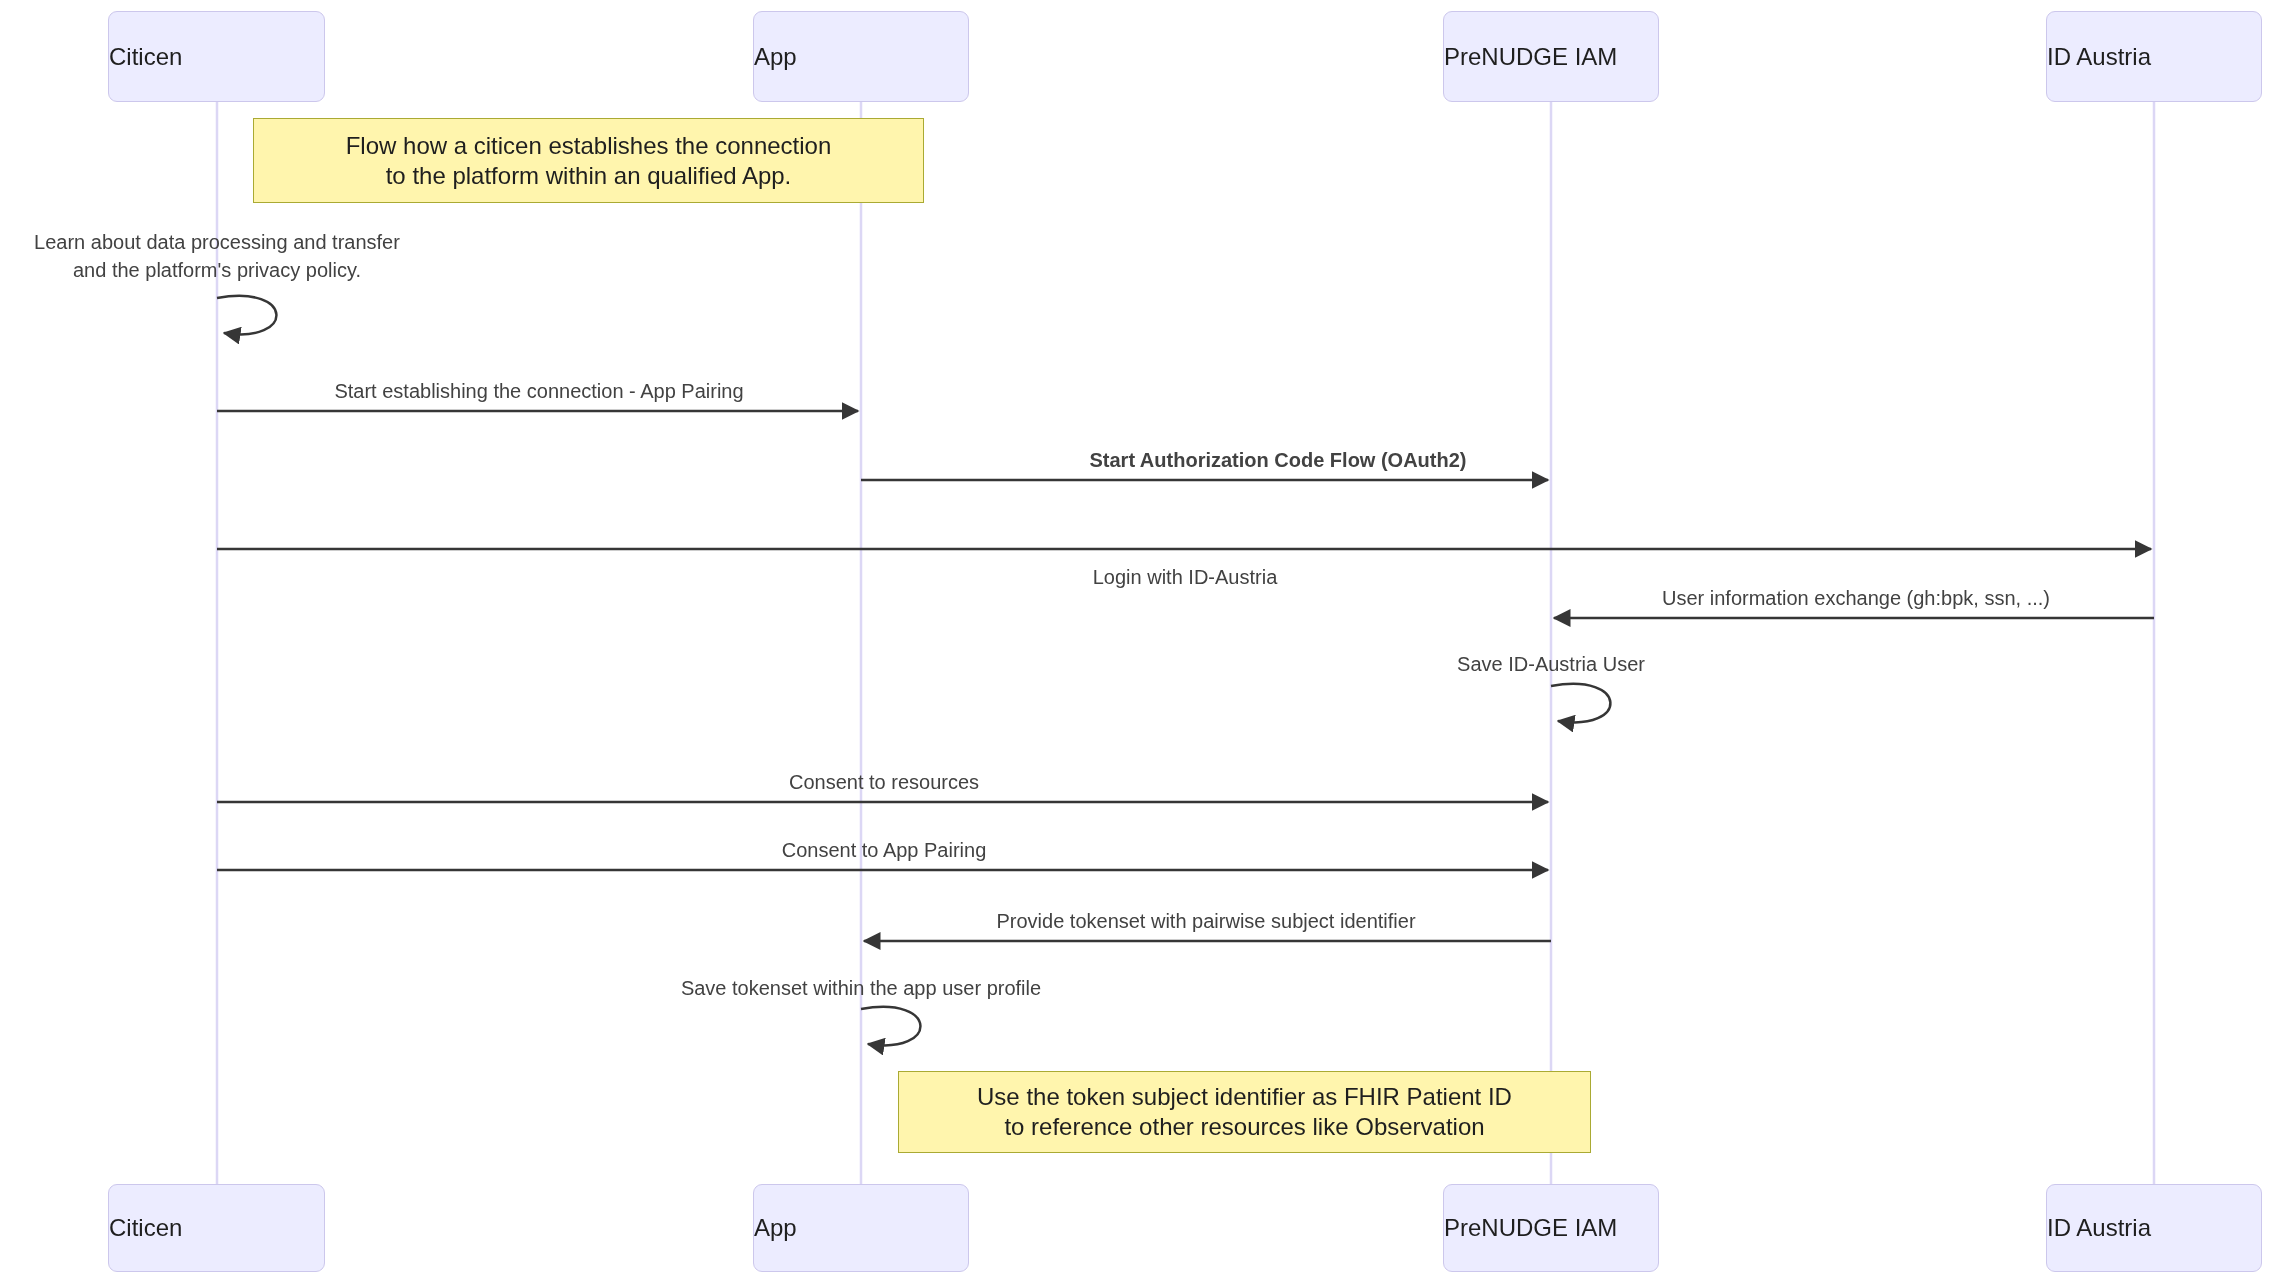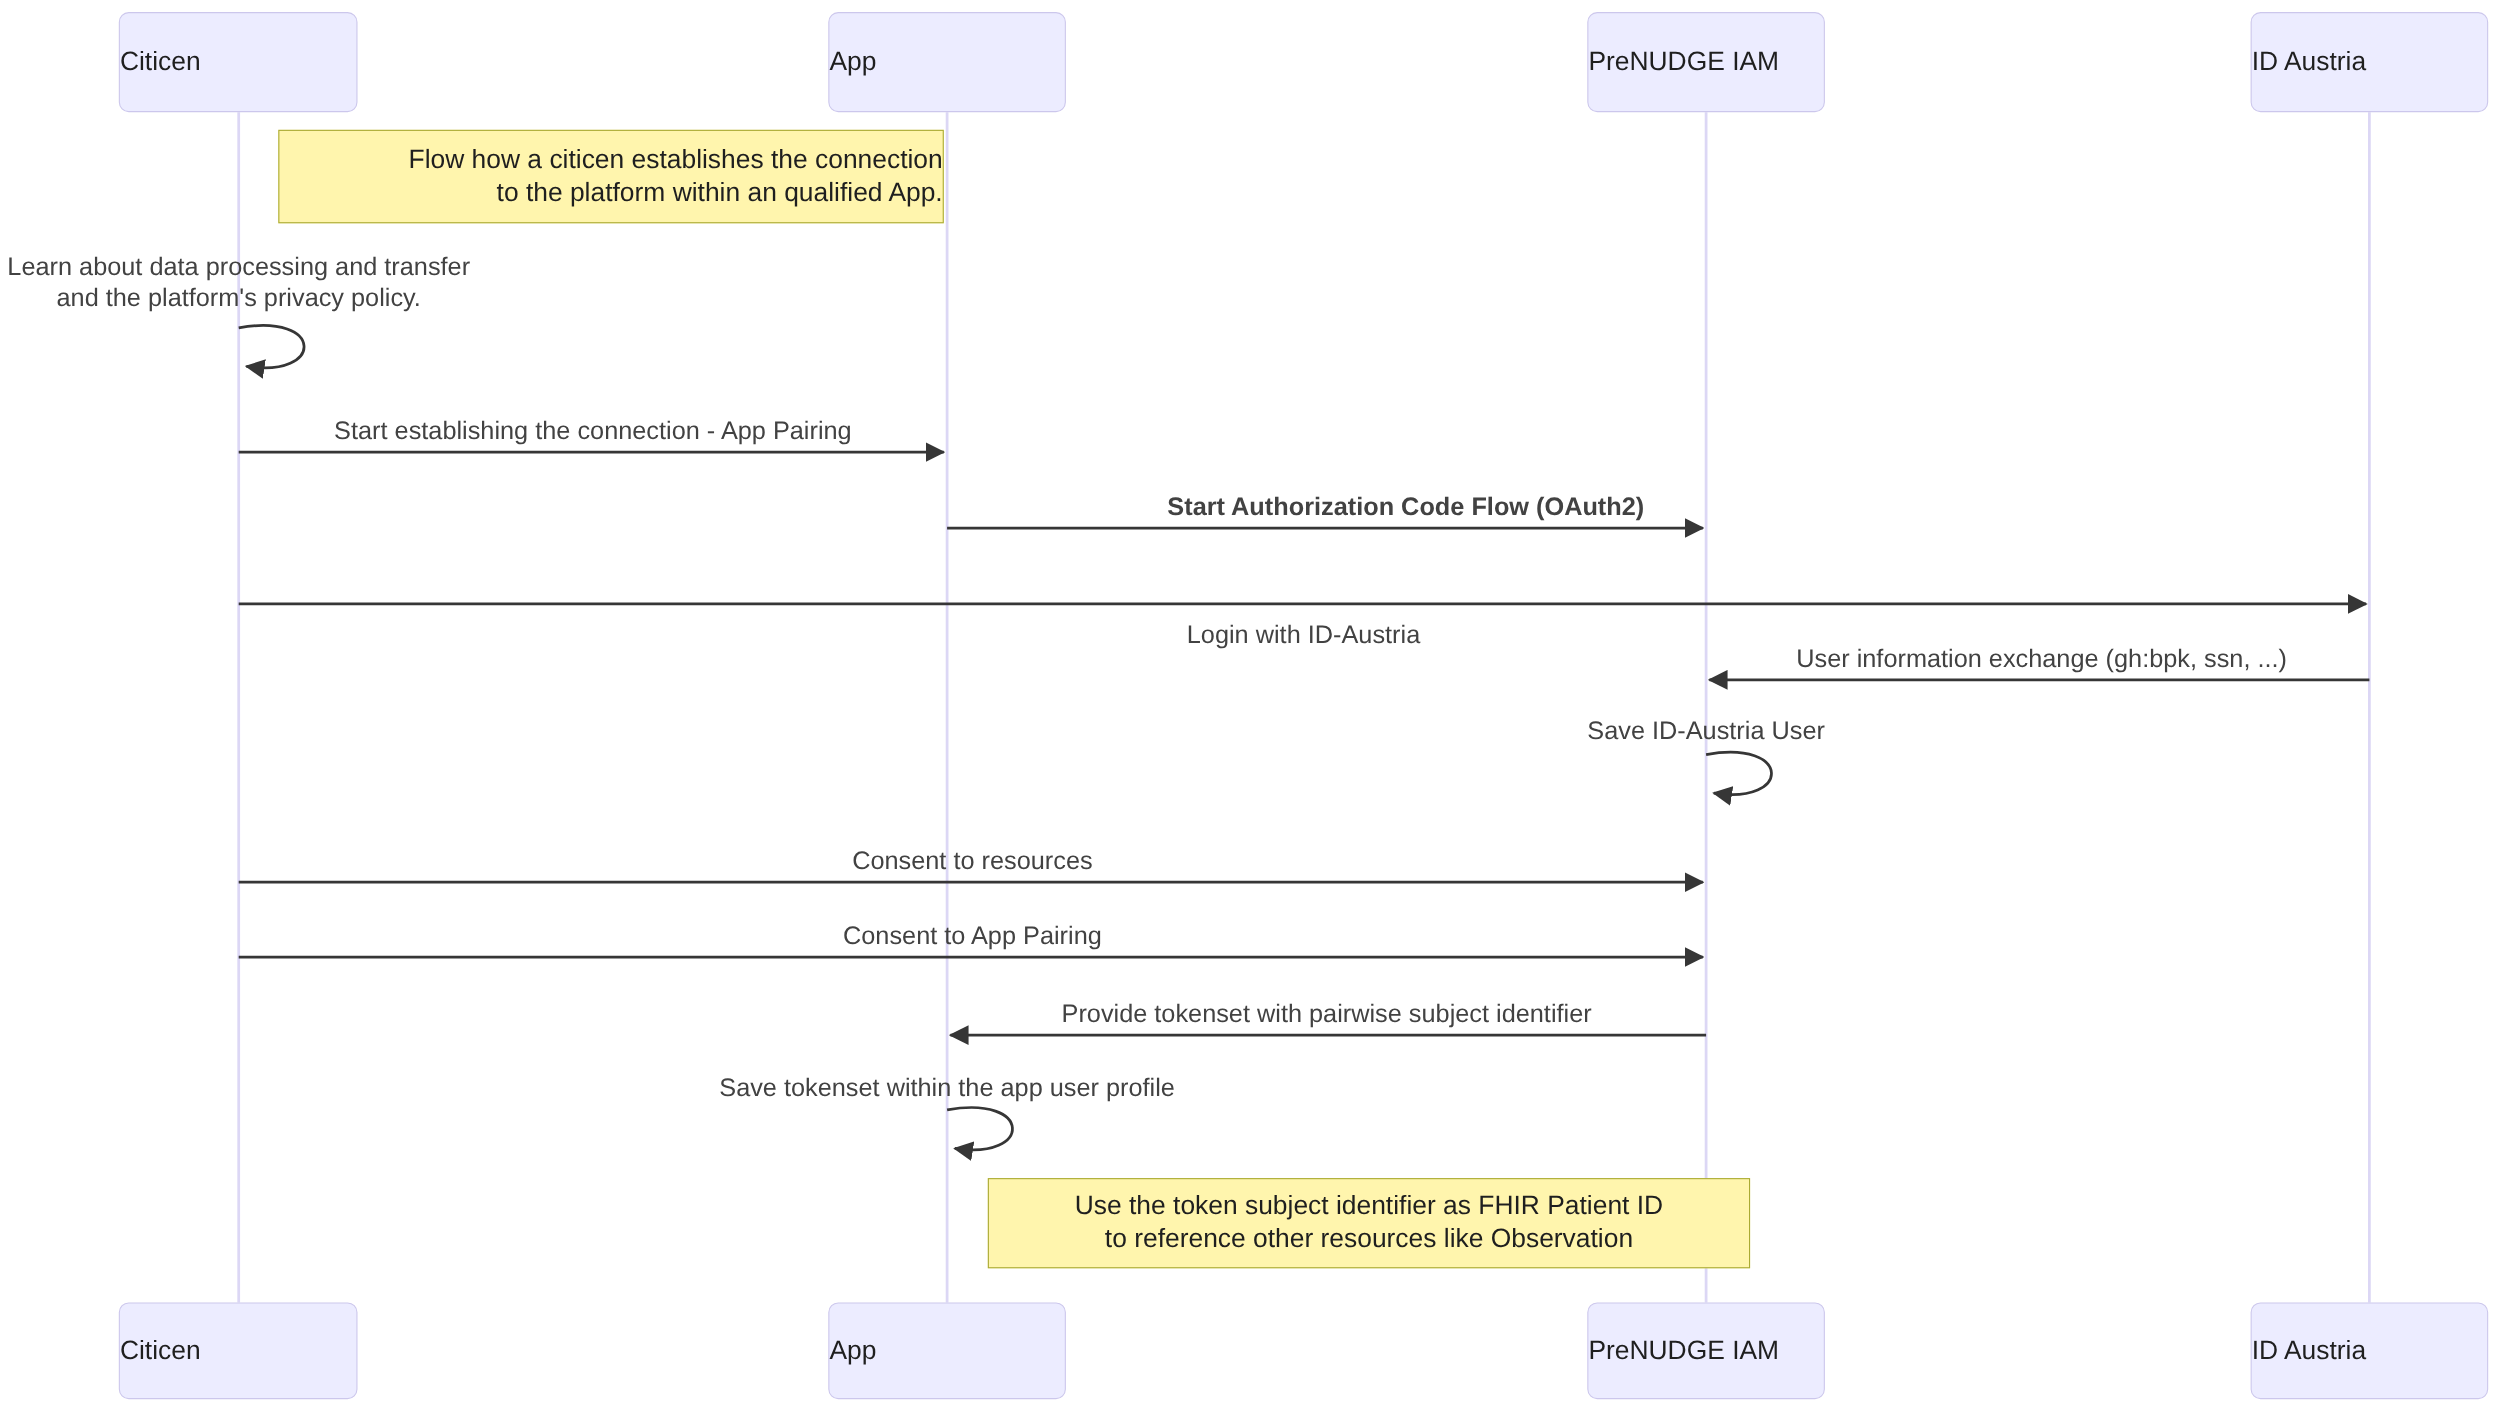--- a/index.html
+++ b/index.html
@@ -53,21 +53,21 @@
     line-height: 30px;
     color: #1f1f1f;
     display: flex;
     flex-direction: column;
     justify-content: center;
   }
   .msg-label {
     position: absolute;
     transform: translateX(-50%);
     white-space: nowrap;
-    font-size: 23px;
+    font-size: 20px;
     line-height: 28px;
     color: #424242;
     text-align: center;
   }
 </style>
 </head>
 <body>
 
 <div class="canvas">
 
@@ -123,21 +123,21 @@
   <div class="actor-box" style="left:753px; top:1184px; width:216px; height:88px;">
     <span>App</span>
   </div>
   <div class="actor-box" style="left:1443px; top:1184px; width:216px; height:88px;">
     <span>PreNUDGE IAM</span>
   </div>
   <div class="actor-box" style="left:2046px; top:1184px; width:216px; height:88px;">
     <span>ID Austria</span>
   </div>
 
-  <div class="note-box" style="left:253px; top:118px; width:605px; height:85px;align-items:flex-end;">
+  <div class="note-box" style="left:253px; top:118px; width:671px; height:85px;">
     <div>Flow how a citicen establishes the connection</div>
     <div>to the platform within an qualified App.</div>
   </div>
 
   <div class="note-box" style="left:898px; top:1071px; width:693px; height:82px;">
     <div>Use the token subject identifier as FHIR Patient ID</div>
     <div>to reference other resources like Observation</div>
   </div>
 
   <div class="msg-label" style="left:217px; top:228px;">

